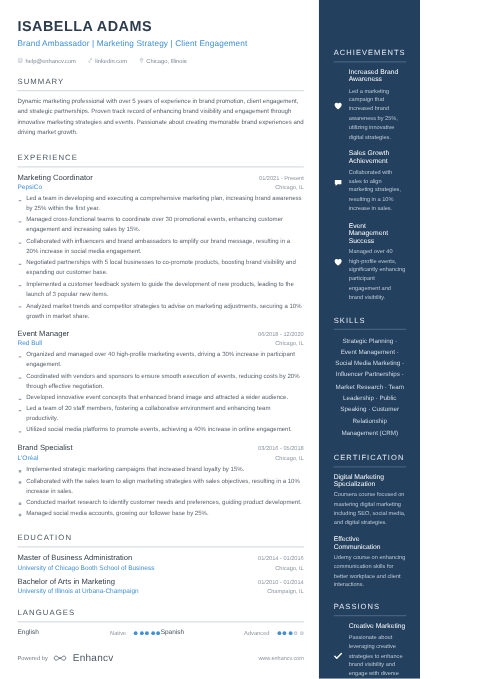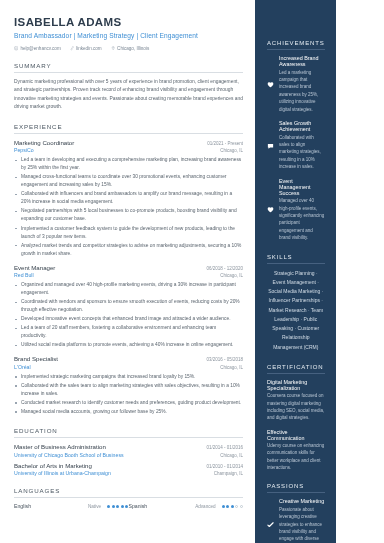--- a/index.html
+++ b/index.html
@@ -227,20 +227,32 @@
             <i class="dot"></i>
               <i class="dot"></i>
               <i class="dot"></i>
               <i class="dot off"></i>
               <i class="dot off"></i>
           </span>
         </div>
       </div>
     </div>
 
+    <div class="footer">
+      <div class="pw">
+        <span class="pw-txt">Powered by</span>
+        <span class="inf">
+          <svg viewBox="0 0 28 14">
+              <path d="M7 3.2c2.6 0 3.6 3.8 7 3.8s4.4-3.8 7-3.8c2.1 0 3.8 1.7 3.8 3.8S23.1 10.8 21 10.8c-3.4 0-4.4-3.8-7-3.8s-4.4 3.8-7 3.8C4.9 10.8 3.2 9.1 3.2 7S4.9 3.2 7 3.2z" fill="none" stroke="currentColor" stroke-width="1.5"></path>
+            </svg>
+        </span>
+        <span class="brand">Enhancv</span>
+      </div>
+      <span class="site">www.enhancv.com</span>
+    </div>
   </div>
 
   <div class="side">
 
     <div class="ssec">
       <div class="ssec-title">ACHIEVEMENTS</div>
       <div class="srule"></div>
 
       <div class="ach">
         <span class="ach-ico">

